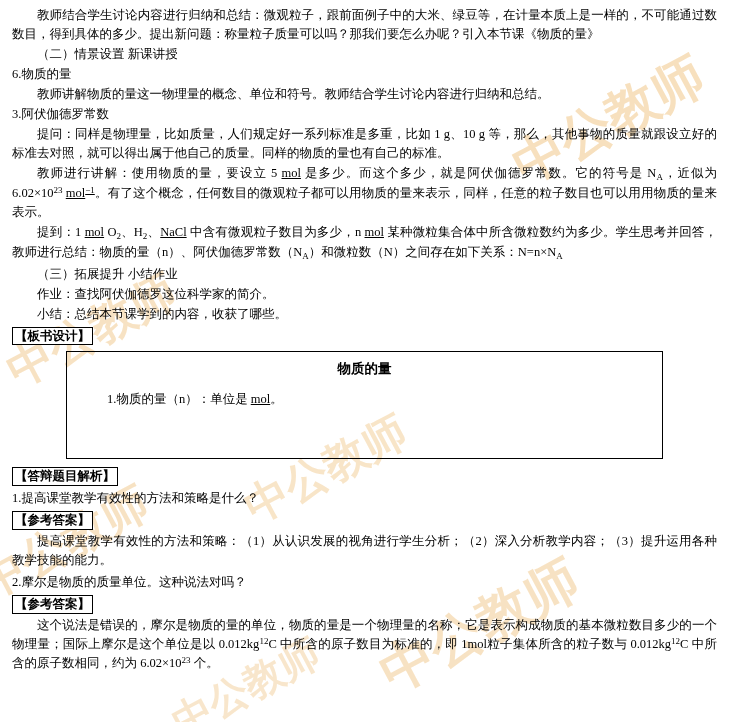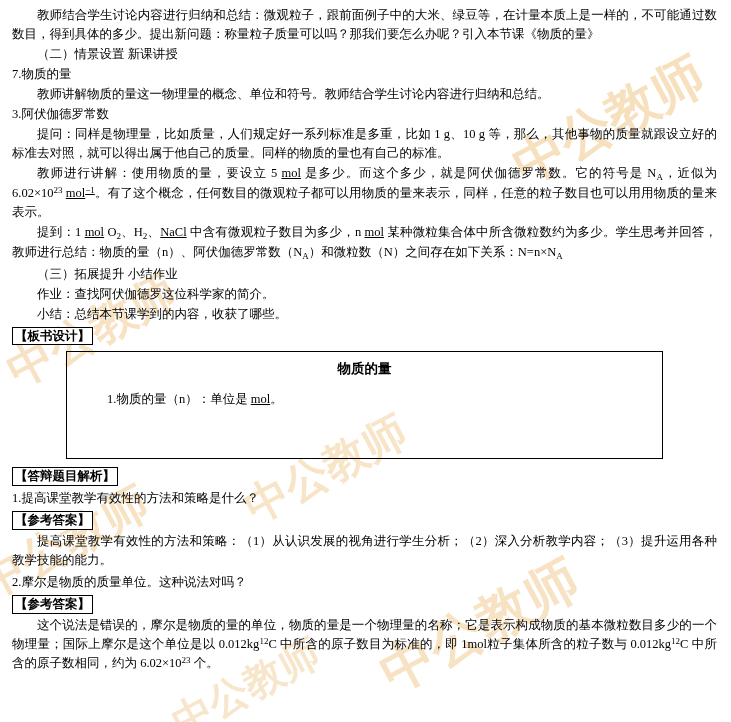--- a/index.html
+++ b/index.html
@@ -155,21 +155,21 @@
   <div class="wm wm-2">中公教师</div>
   <div class="wm wm-3">中公教师</div>
   <div class="wm wm-4">中公教师</div>
   <div class="wm wm-5">中公教师</div>
   <div class="wm wm-6">中公教师</div>
 
   <div class="content">
 
     <p class="indent">教师结合学生讨论内容进行归纳和总结：微观粒子，跟前面例子中的大米、绿豆等，在计量本质上是一样的，不可能通过数数目，得到具体的多少。提出新问题：称量粒子质量可以吗？那我们要怎么办呢？引入本节课《物质的量》</p>
     <p class="indent">（二）情景设置 新课讲授</p>
-    <p class="noindent">7.物质的量</p>
+    <p class="noindent">6.物质的量</p>
     <p class="indent">教师讲解物质的量这一物理量的概念、单位和符号。教师结合学生讨论内容进行归纳和总结。</p>
     <p class="noindent">3.阿伏伽德罗常数</p>
     <p class="indent">提问：同样是物理量，比如质量，人们规定好一系列标准是多重，比如 1 g、10 g 等，那么，其他事物的质量就跟设立好的标准去对照，就可以得出属于他自己的质量。同样的物质的量也有自己的标准。</p>
 
     <p class="indent"><span>教师进行讲解：使用物质的量，要设立 5 </span><span class="u">mol</span><span> 是多少。而这个多少，就是阿伏伽德罗常数。它的符号是 N</span><sub>A</sub><span>，近似为 6.02×10</span><sup>23</sup><span> </span><span class="u">mol</span><sup class="u">−1</sup><span>。有了这个概念，任何数目的微观粒子都可以用物质的量来表示，同样，任意的粒子数目也可以用用物质的量来表示。</span></p>
 
     <p class="indent"><span>提到：1 </span><span class="u">mol</span><span> O</span><sub>2</sub><span>、H</span><sub>2</sub><span>、</span><span class="u">NaCl</span><span> 中含有微观粒子数目为多少，n </span><span class="u">mol</span><span> 某种微粒集合体中所含微粒数约为多少。学生思考并回答，教师进行总结：物质的量（n）、阿伏伽德罗常数（N</span><sub>A</sub><span>）和微粒数（N）之间存在如下关系：N=n×N</span><sub>A</sub></p>
 
     <p class="indent">（三）拓展提升 小结作业</p>
     <p class="indent">作业：查找阿伏伽德罗这位科学家的简介。</p>

